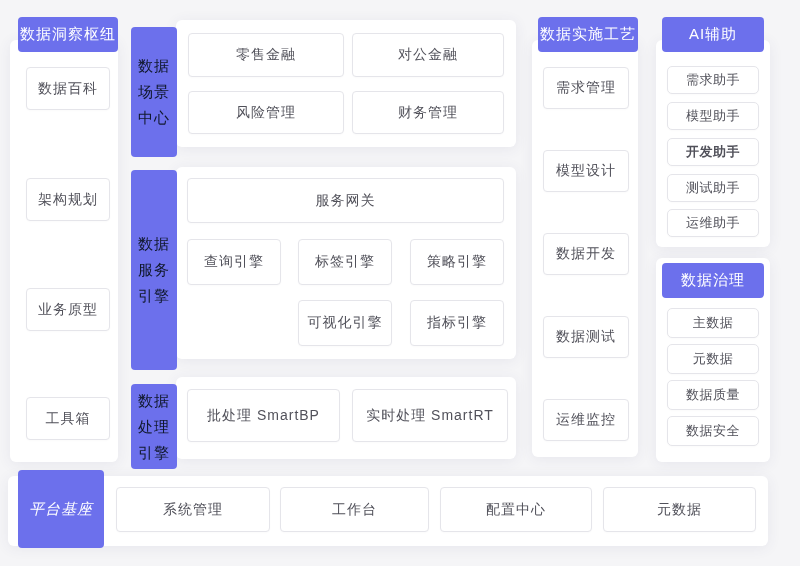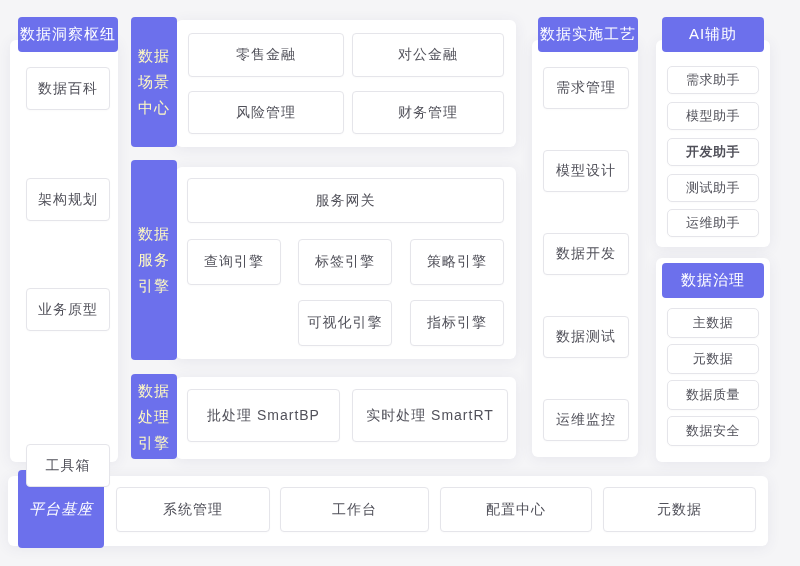--- a/index.html
+++ b/index.html
@@ -9,43 +9,43 @@
   .card {
     position:absolute; background:#ffffff; border-radius:6px;
     box-shadow:0 2px 14px rgba(70,70,110,0.08);
   }
   .hdr {
     position:absolute; background:var(--accent); border-radius:4px; color:#fff;
     display:flex; align-items:center; justify-content:center;
     font-size:15px; letter-spacing:1px; z-index:3;
   }
   .vbar {
-    position:absolute; background:var(--accent); border-radius:4px; color:#fef9c3;
+    position:absolute; background:var(--accent); border-radius:4px; color:#0f172a;
     display:flex; flex-direction:column; align-items:center; justify-content:center;
-    font-size:15px; line-height:26px; letter-spacing:1px; z-index:3;
+    font-size:15px; line-height:26px; letter-spacing:1px; z-index:3;margin-top:10px;
   }
   .box {
     position:absolute; background:#fff; border:1px solid var(--border); border-radius:4px;
     display:flex; align-items:center; justify-content:center;
     font-size:14px; color:var(--text); letter-spacing:1px; z-index:4;
     box-shadow:0 1px 2px rgba(0,0,0,0.02); white-space:nowrap;
   }
   .box.sm { font-size:13px; letter-spacing:0.5px; border-radius:5px; }
 </style>
 </head>
 <body style="background: rgb(245, 245, 247);">
 
 <div class="stage">
 
   <div class="card" style="left:10px; top:40px; width:108px; height:422px;"></div>
   <div class="hdr" style="left:18px; top:17px; width:100px; height:35px;">数据洞察枢纽</div>
   <div class="box" style="left:26px; top:67px; width:84px; height:43px;">数据百科</div>
   <div class="box" style="left:26px; top:178px; width:84px; height:43px;">架构规划</div>
   <div class="box" style="left:26px; top:288px; width:84px; height:43px;">业务原型</div>
-  <div class="box" style="left:26px; top:397px; width:84px; height:43px;margin-top:47px;">工具箱</div>
+  <div class="box" style="left:26px; top:397px; width:84px; height:43px;">工具箱</div>
 
   <div class="vbar" style="left:131px; top:17px; width:46px; height:130px;">
     <div>数据</div>
     <div>场景</div>
     <div>中心</div>
   </div>
   <div class="card" style="left:176px; top:20px; width:340px; height:127px;"></div>
   <div class="box" style="left:188px; top:33px; width:156px; height:44px;">零售金融</div>
   <div class="box" style="left:352px; top:33px; width:152px; height:44px;">对公金融</div>
   <div class="box" style="left:188px; top:91px; width:156px; height:43px;">风险管理</div>

